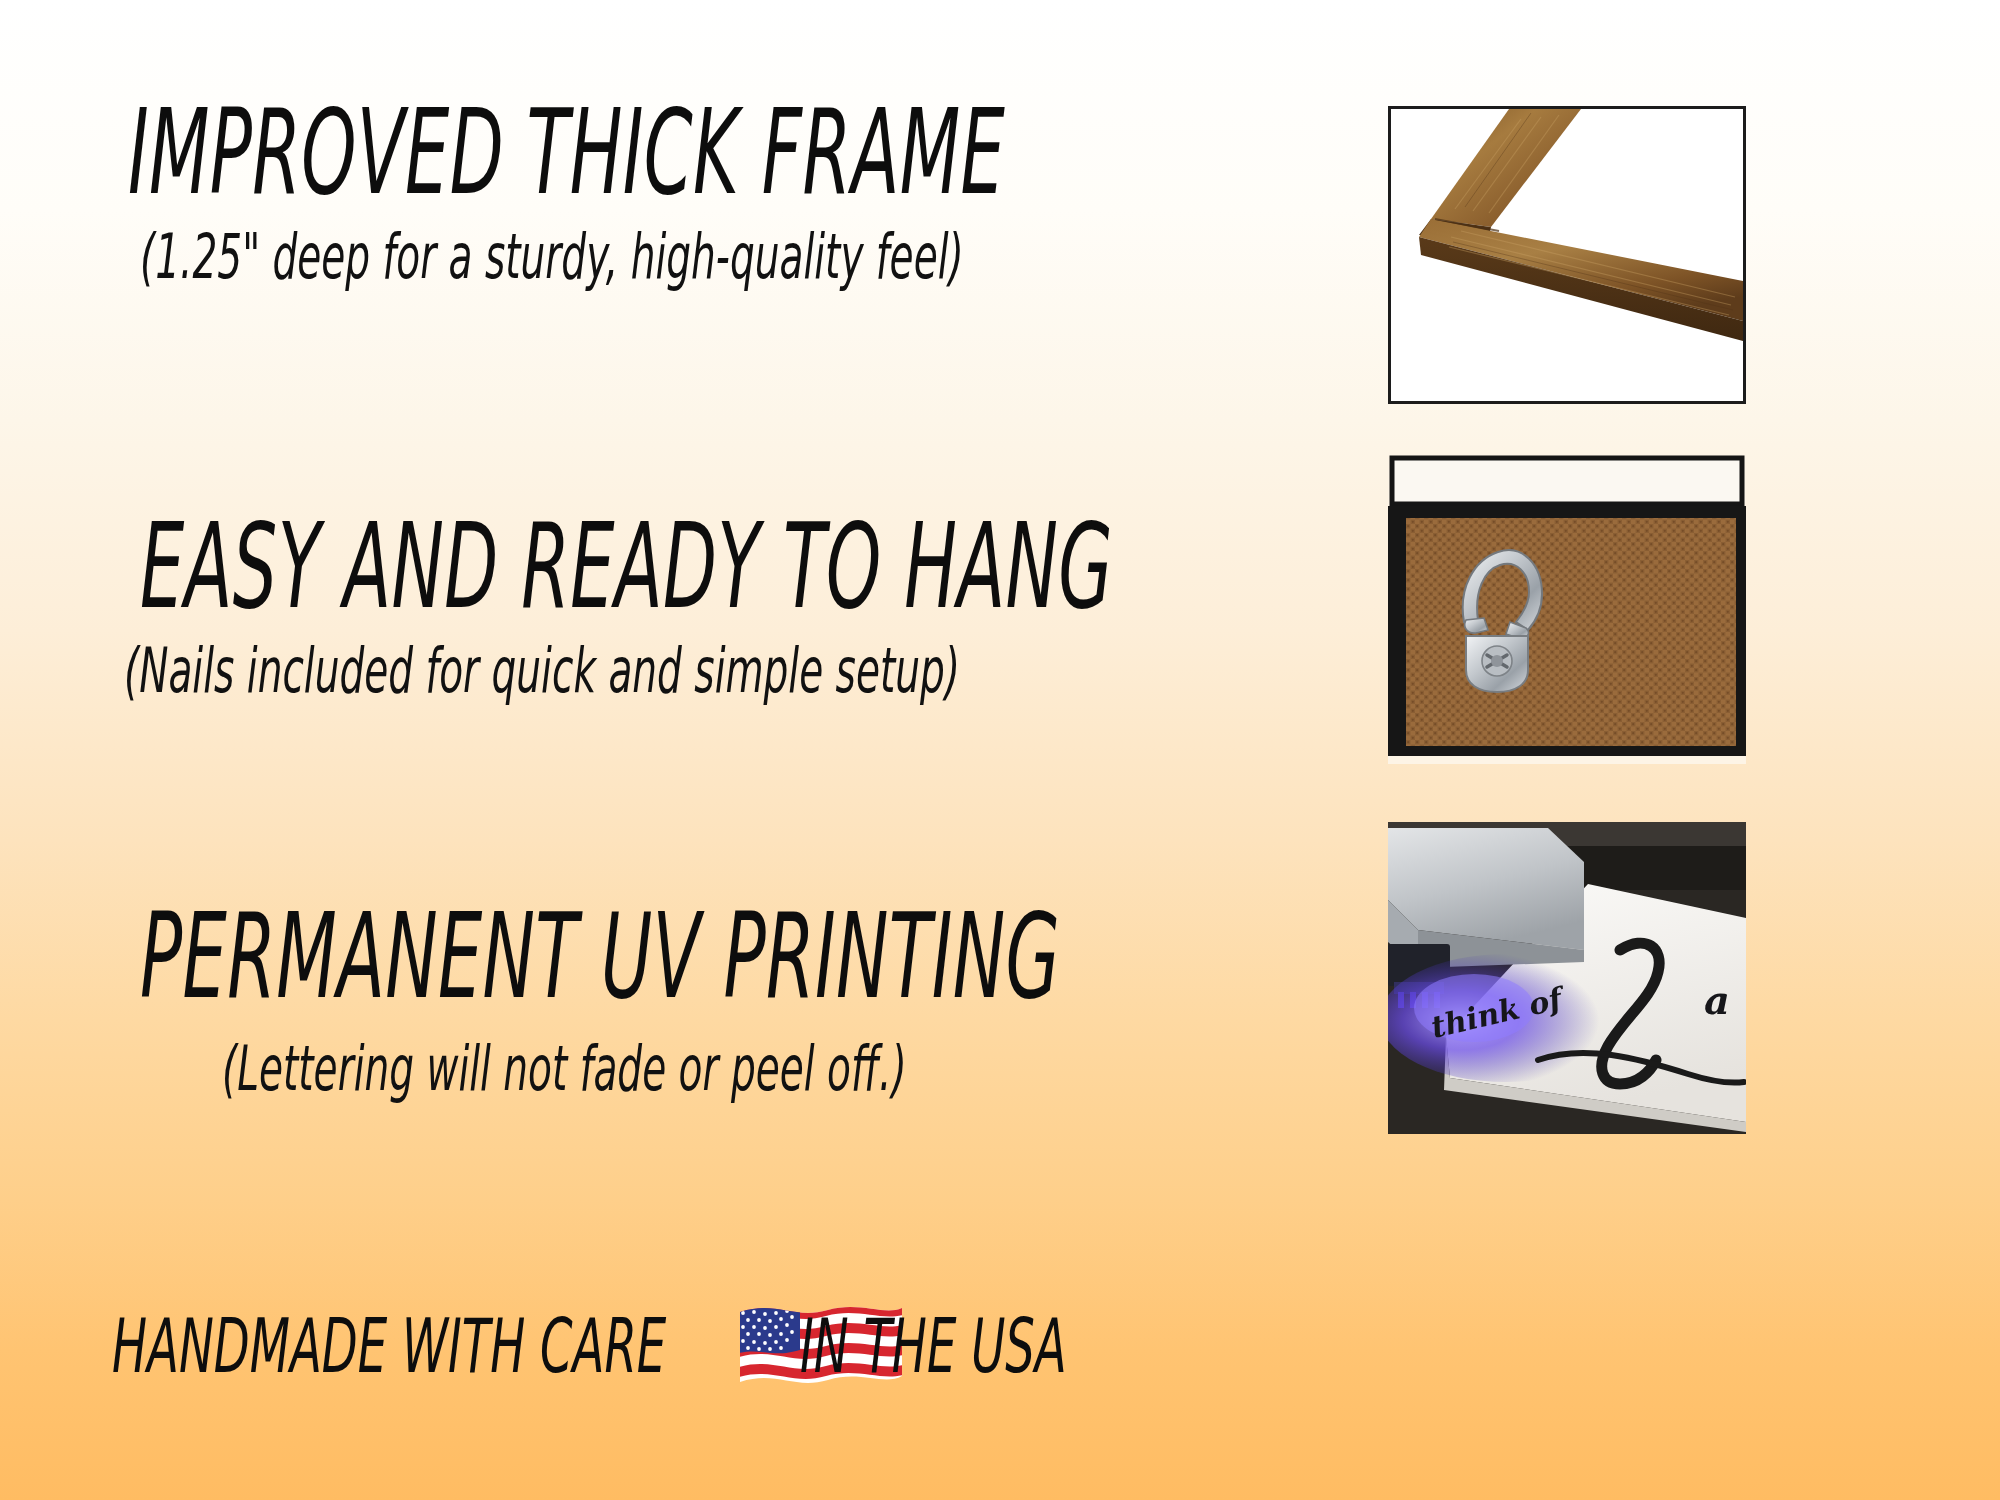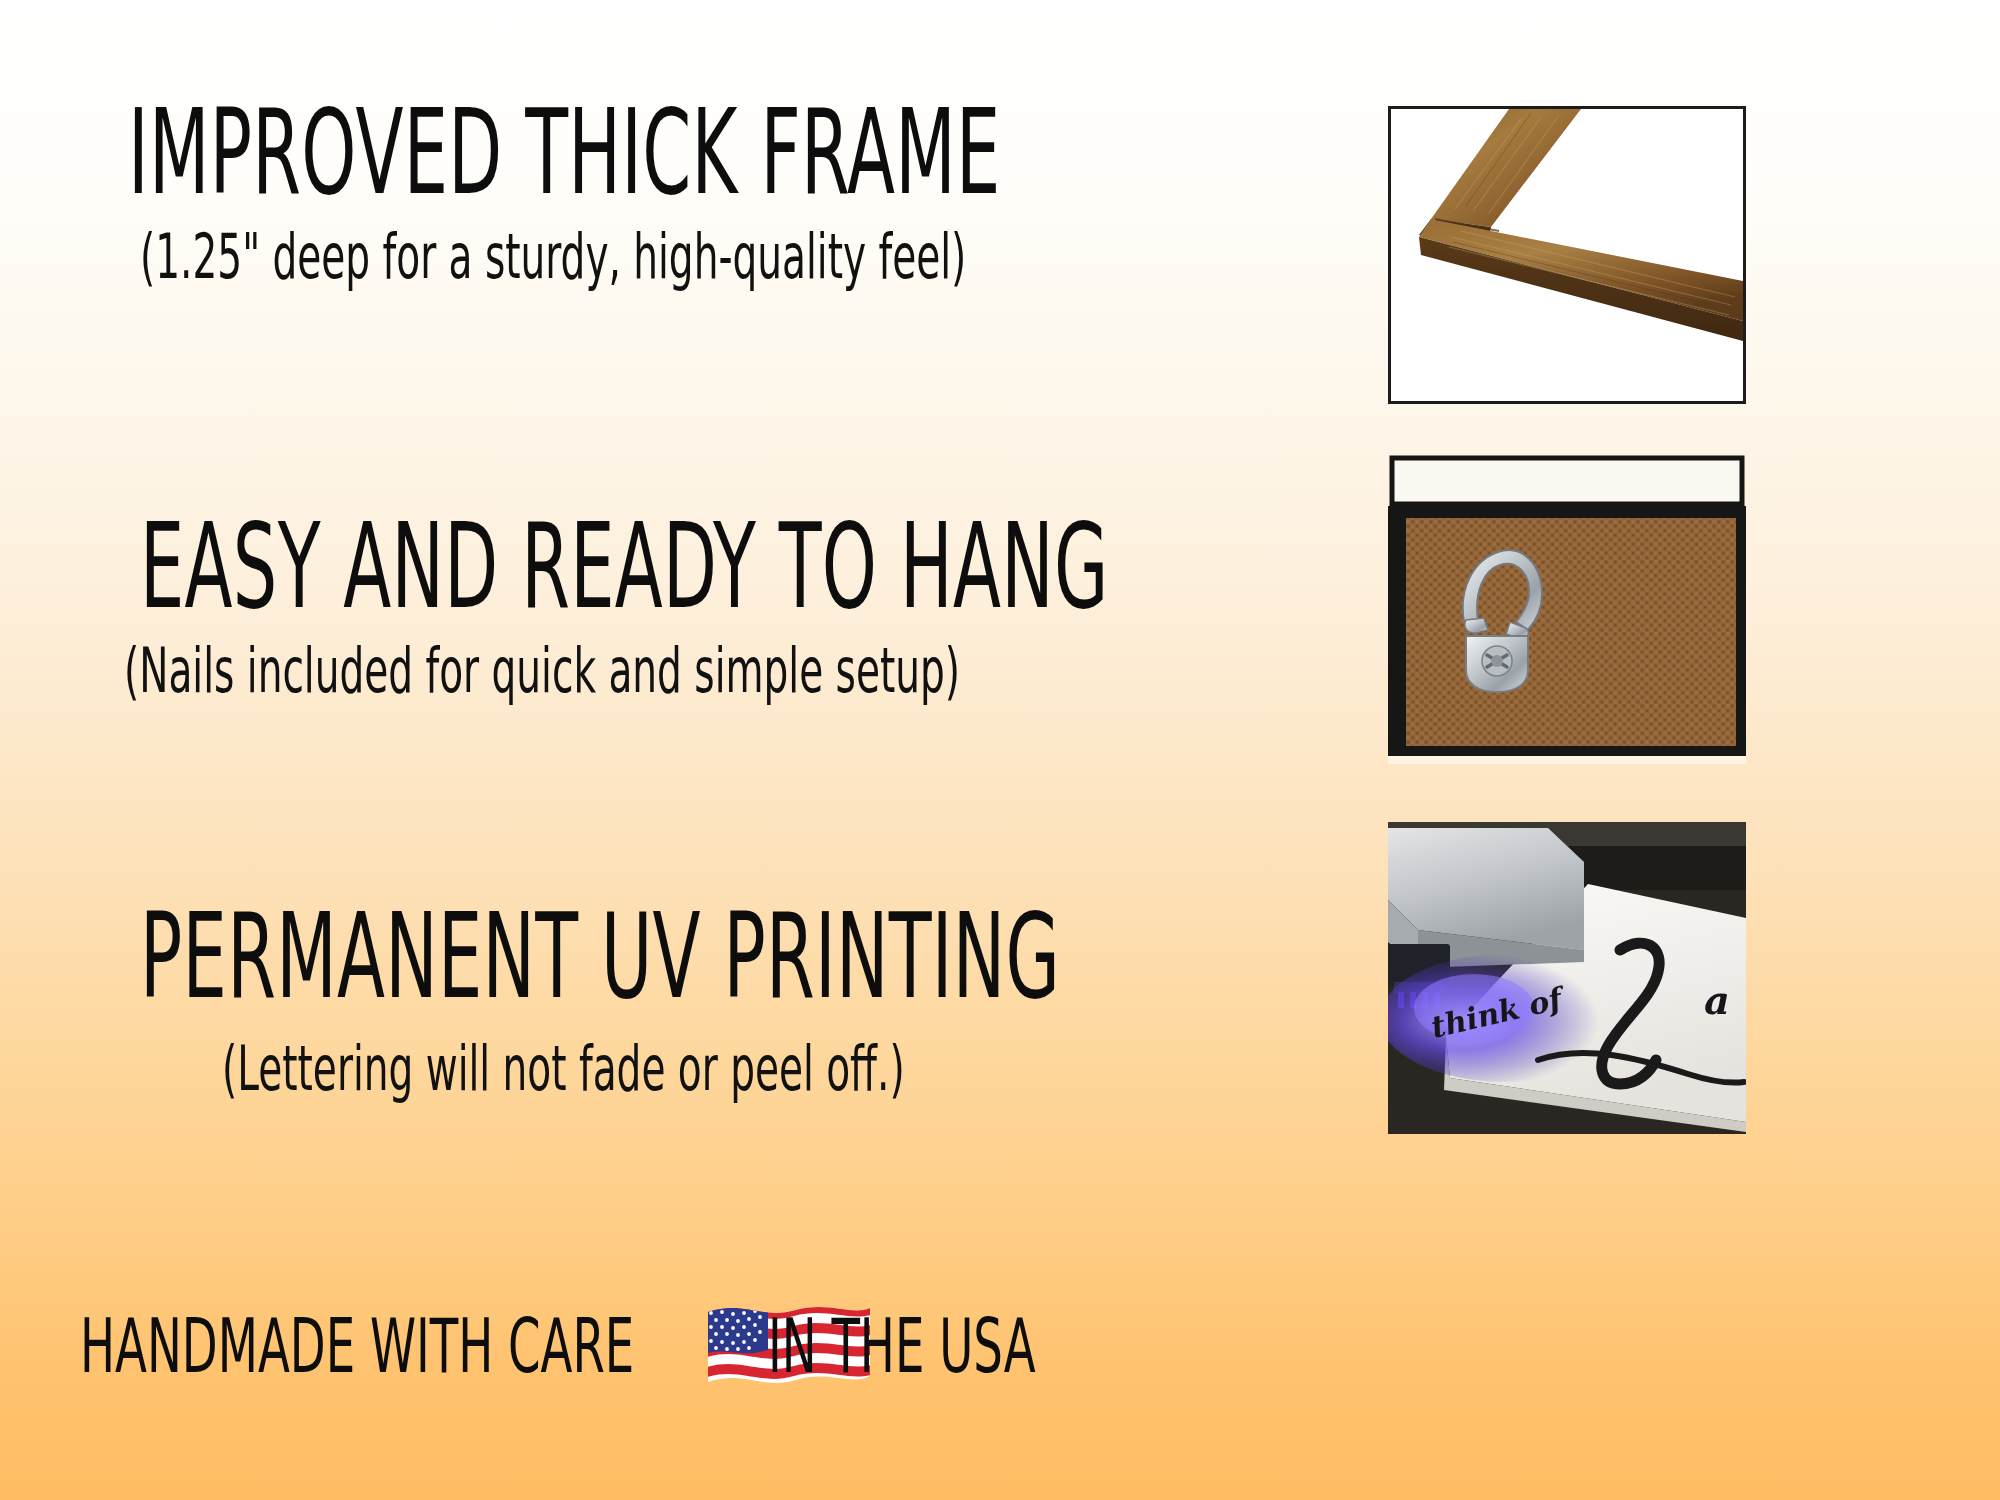--- a/index.html
+++ b/index.html
@@ -28,20 +28,21 @@
     overflow: hidden;
   }
 
   
   #left-col {
     position: absolute;
     left: 0;
     top: 0;
     width: 1340px;
     height: 1500px;
+    font-style: italic;
   }
 
   .feature-block { position: absolute; left: 0; width: 1340px; text-align: left; }
 
   .feature-heading {
     font-family: "Liberation Sans Narrow", "DejaVu Sans Condensed", "Liberation Sans", sans-serif;
     font-weight: 400;
     color: #0d0d0d;
     letter-spacing: 0.5px;
     line-height: 0.95;
@@ -75,21 +76,21 @@
   #block-3 .feature-sub { margin-left: 222px; margin-top: 26px; }
 
   
   #footer-tagline {
     position: absolute;
     left: 0;
     top: 1298px;
     width: 1340px;
     display: flex;
     align-items: center;
-    padding-left: 80px;
+    padding-left: 112px;
   }
 
   .tag-text {
     font-family: "Liberation Sans Narrow", "DejaVu Sans Condensed", "Liberation Sans", sans-serif;
     font-weight: 400;
     color: #0d0d0d;
     font-size: 74px;
     line-height: 1;
     white-space: nowrap;
     transform: scaleX(0.70);

